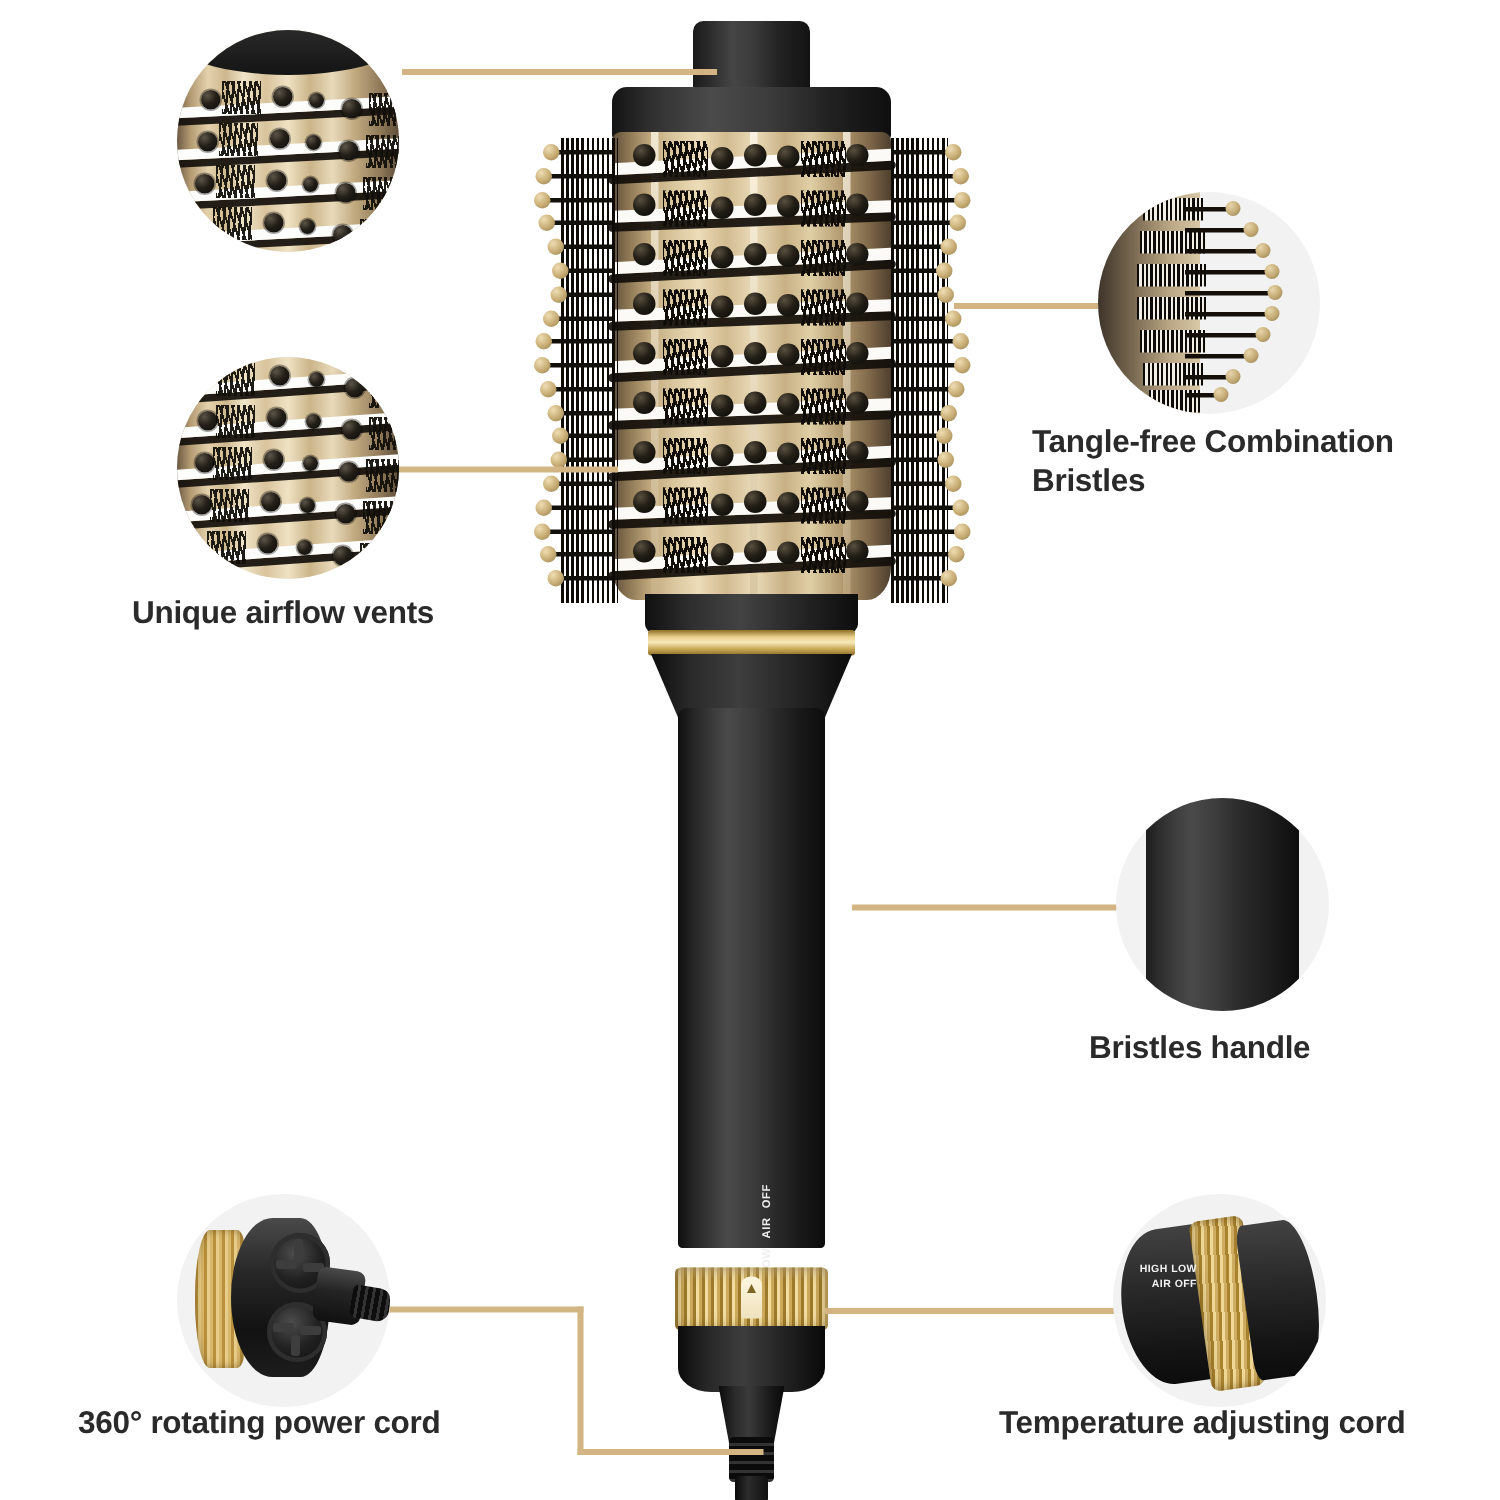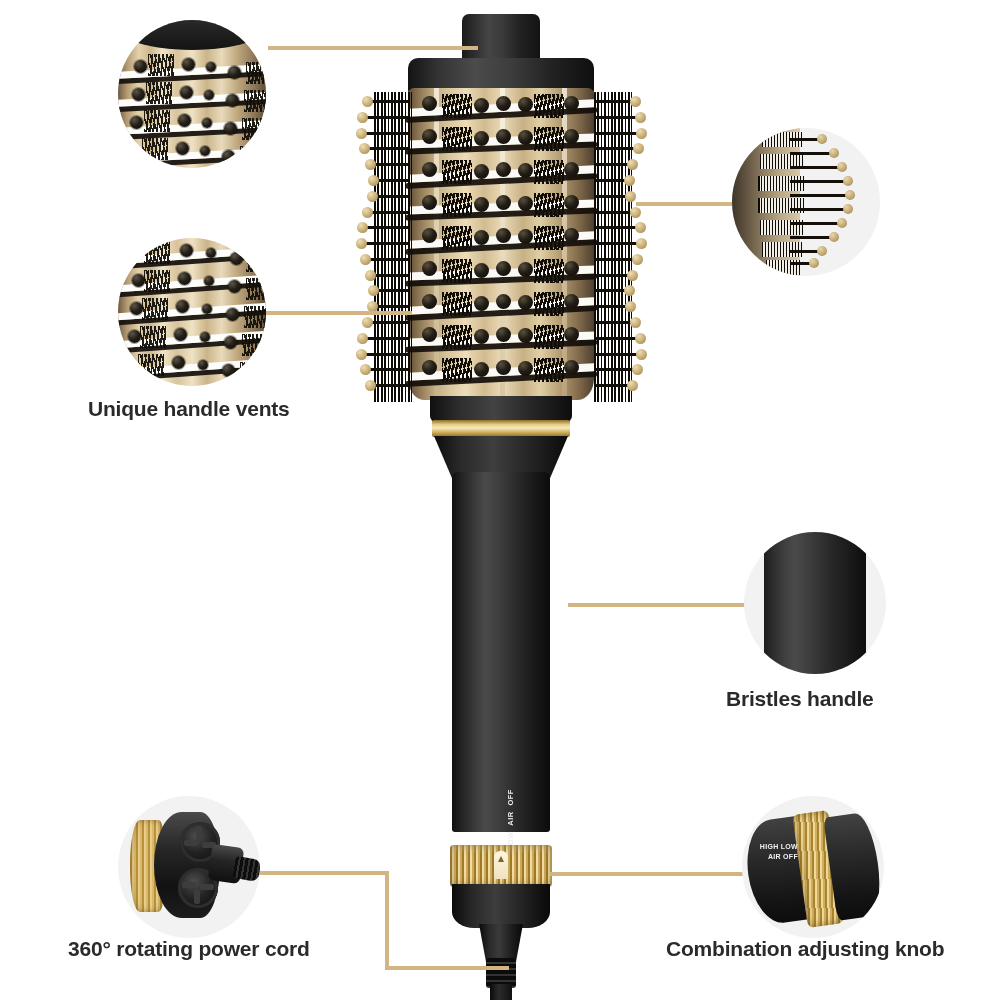--- a/index.html
+++ b/index.html
@@ -670,21 +670,21 @@
         <div class="btuft" style="left:124px; top:96px;"></div>
 
         <div class="bdot" style="left:54px;  top:118px;"></div>
         <div class="bdot small" style="left:80px; top:122px;"></div>
         <div class="bdot" style="left:104px; top:126px;"></div>
         <div class="btuft" style="left:20px;  top:116px;"></div>
         <div class="btuft" style="left:122px; top:124px;"></div>
       </div>
     </div>
   </div>
-  <div class="callout-label" style="left:88px; top:396px; width:260px;">Unique handle vents</div>
+  <div class="callout-label" style="left:88px; top:396px; width:260px;">Unique airflow vents</div>
 
   <div class="callout-circle" style="left:732px; top:128px; width:148px; height:148px;">
     <div style="position:absolute; inset:0;">
       <div class="tfb-body"></div>
       <div class="tfb-tuft" style="left:30px; top:4px;   width:40px;"></div>
       <div class="tfb-tuft" style="left:28px; top:26px;  width:44px;"></div>
       <div class="tfb-tuft" style="left:26px; top:48px;  width:46px;"></div>
       <div class="tfb-tuft" style="left:26px; top:70px;  width:46px;"></div>
       <div class="tfb-tuft" style="left:28px; top:92px;  width:44px;"></div>
       <div class="tfb-tuft" style="left:30px; top:114px; width:40px;"></div>
@@ -705,20 +705,22 @@
       <div class="tfb-pin" style="left:58px; top:94px;  width:50px;"></div>
       <div class="tfb-ball" style="left:105px; top:90px;"></div>
       <div class="tfb-pin" style="left:58px; top:108px; width:42px;"></div>
       <div class="tfb-ball" style="left:97px; top:104px;"></div>
       <div class="tfb-pin" style="left:58px; top:122px; width:30px;"></div>
       <div class="tfb-ball" style="left:85px; top:118px;"></div>
       <div class="tfb-pin" style="left:58px; top:134px; width:22px;"></div>
       <div class="tfb-ball" style="left:77px; top:130px;"></div>
     </div>
   </div>
+  <div class="callout-label" style="left:688px; top:282px; width:280px;">Tangle-free Combination
+Bristles</div>
 
   <div class="callout-circle" style="left:744px; top:532px; width:142px; height:142px;">
     <div class="handle-detail"></div>
   </div>
   <div class="callout-label" style="left:726px; top:686px; width:240px;">Bristles handle</div>
 
   <div class="callout-circle" style="left:118px; top:796px; width:142px; height:142px;">
     <div style="position:absolute; inset:0;">
       <div class="cord-gold-ring" style="left:12px; top:24px; width:34px; height:92px;"></div>
       <div class="cord-black-body" style="left:36px; top:16px; width:66px; height:106px;"></div>
@@ -729,31 +731,31 @@
       </div>
       <div class="cord-hub" style="left:60px; top:72px; width:40px; height:40px;">
         <div class="cord-spoke" style="left:16px; top:22px; width:6px; height:14px;"></div>
         <div class="cord-spoke" style="left:4px; top:14px; width:14px; height:6px;"></div>
         <div class="cord-spoke" style="left:22px; top:16px; width:14px; height:6px;"></div>
       </div>
       <div class="cord-shaft" style="left:92px; top:50px; width:32px; height:36px; transform: rotate(8deg);"></div>
       <div class="cord-relief" style="left:116px; top:62px; width:26px; height:22px; transform: rotate(10deg);"></div>
     </div>
   </div>
-  <div class="callout-label" style="left:68px; top:936px; width:300px;">360° rotating power cord</div>
+  <div class="callout-label" style="left:52px; top:936px; width:300px;">360° rotating power cord</div>
 
   <div class="callout-circle" style="left:742px; top:796px; width:142px; height:142px;">
     <div style="position:absolute; inset:0;">
       <div class="knob-shell" style="left:6px; top:22px; width:74px; height:104px;
            border-radius: 40% 8% 8% 40% / 50% 12% 12% 50%; transform: rotate(-8deg);"></div>
       <div class="knob-gold" style="left:58px; top:16px; width:36px; height:114px;
            border-radius: 6px; transform: rotate(-8deg);"></div>
       <div class="knob-shell" style="left:88px; top:18px; width:48px; height:104px;
            border-radius: 10% 34% 34% 10% / 14% 50% 50% 14%; transform: rotate(-8deg);"></div>
       <div class="knob-scale" style="left:16px; top:46px; width:40px;">HIGH
 LOW
 AIR
 OFF</div>
     </div>
   </div>
-  <div class="callout-label" style="left:666px; top:936px; width:320px;">Combination adjusting knob</div>
+  <div class="callout-label" style="left:666px; top:936px; width:320px;">Temperature adjusting cord</div>
 
 </div>
 
 </body></html>

